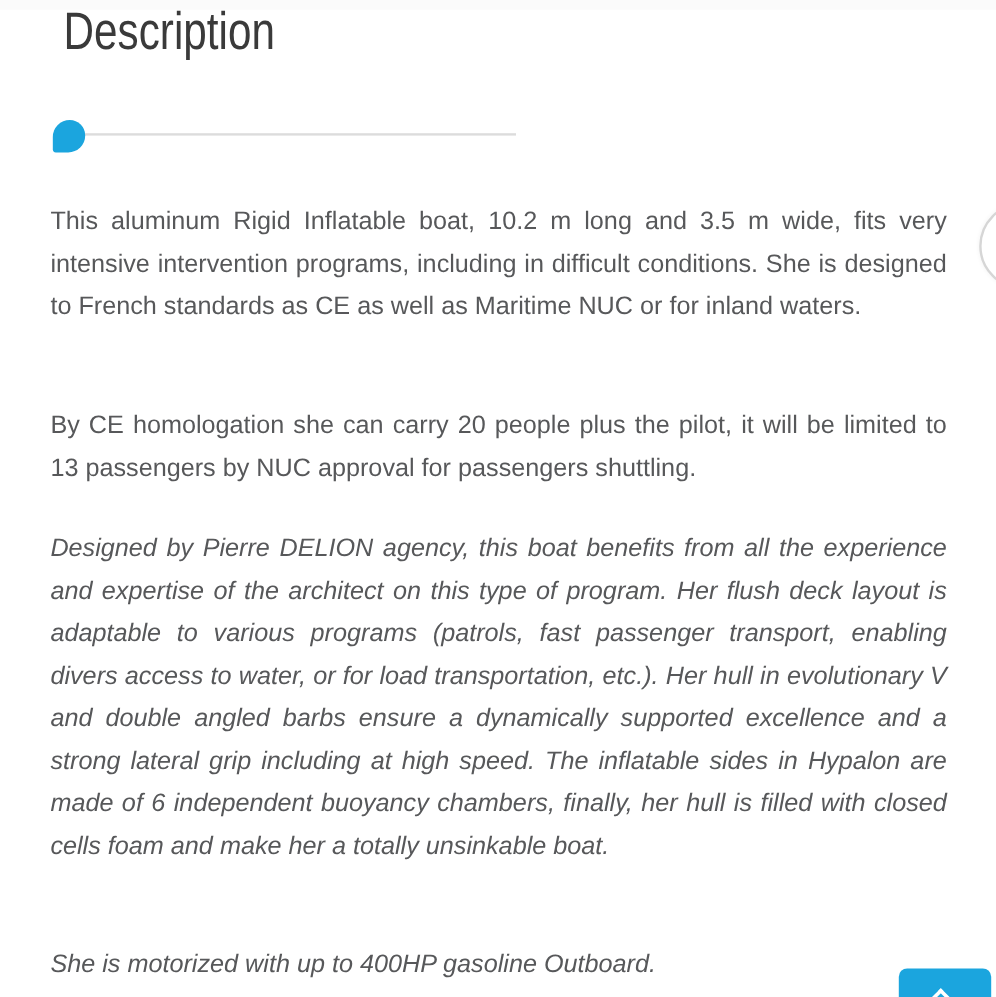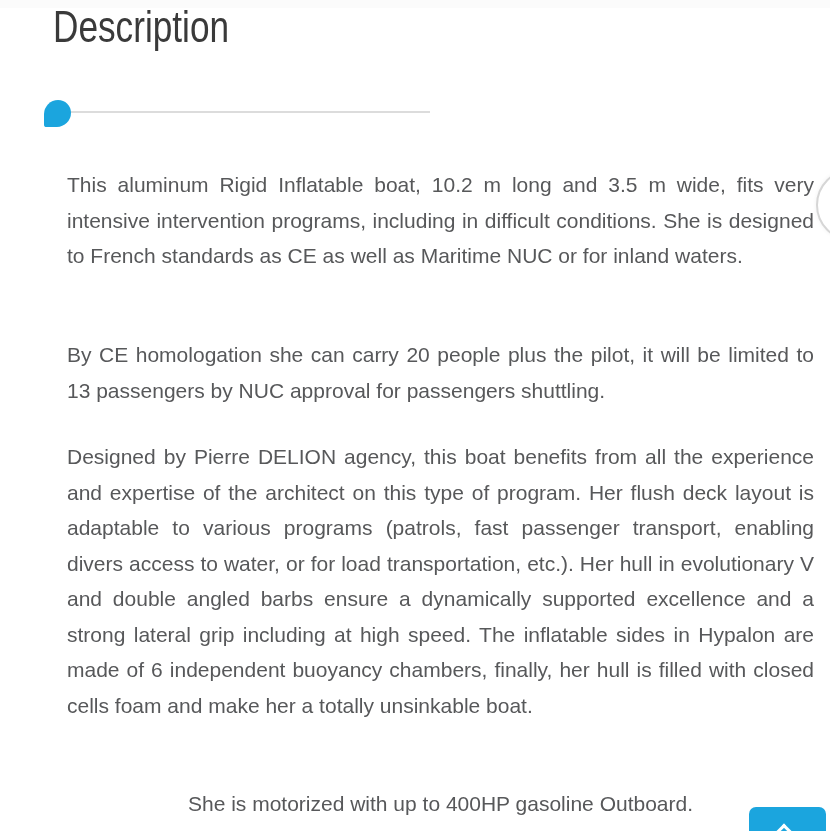--- a/index.html
+++ b/index.html
@@ -47,31 +47,31 @@
     position: absolute;
     left: 44px;
     top: 100px;
     width: 27px;
     height: 27px;
     background: #1ba5de;
     border-radius: 55% 50% 55% 10%;
   }
   .para {
     position: absolute;
-    left: 67px;
+    left: 42px;
     width: 747px;
     font-size: 21px;
     line-height: 35.5px;
     color: #57585a;
     text-align: justify;
   }
   .para-1 { top: 167px; }
   .para-2 { top: 337px; }
-  .para-3 { top: 439px; }
-  .para-4 { top: 786px; text-align: center; }
+  .para-3 { top: 439px; font-style: italic; }
+  .para-4 { top: 786px; text-align: left; font-style: italic; }
 
   .carousel-next {
     position: absolute;
     left: 816px;
     top: 169px;
     width: 72px;
     height: 72px;
     border-radius: 50%;
     background: #ffffff;
     border: 2px solid #d6d6d6;

